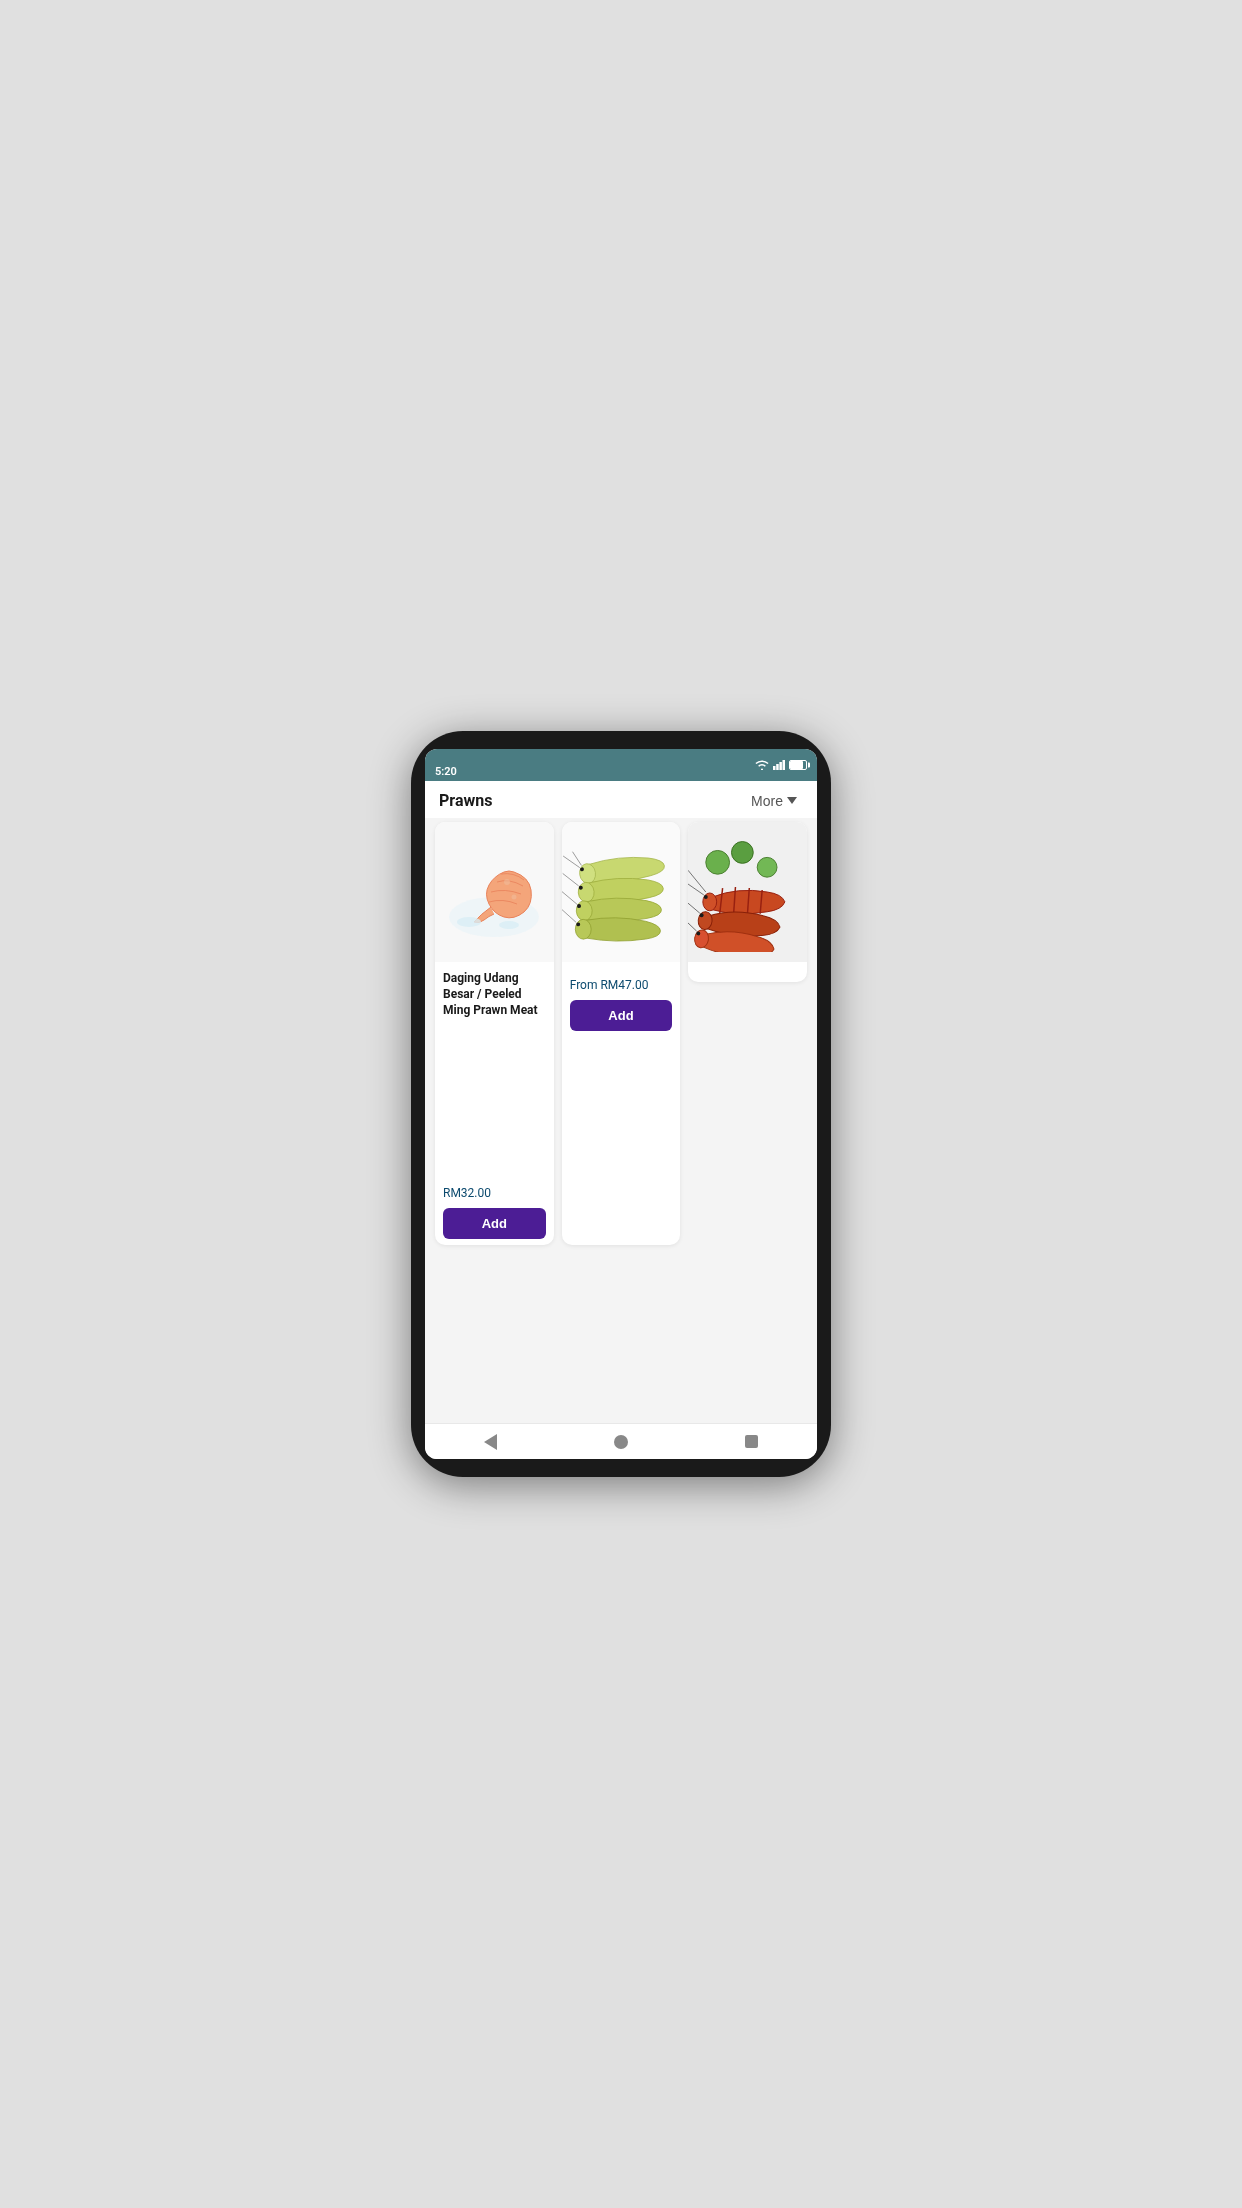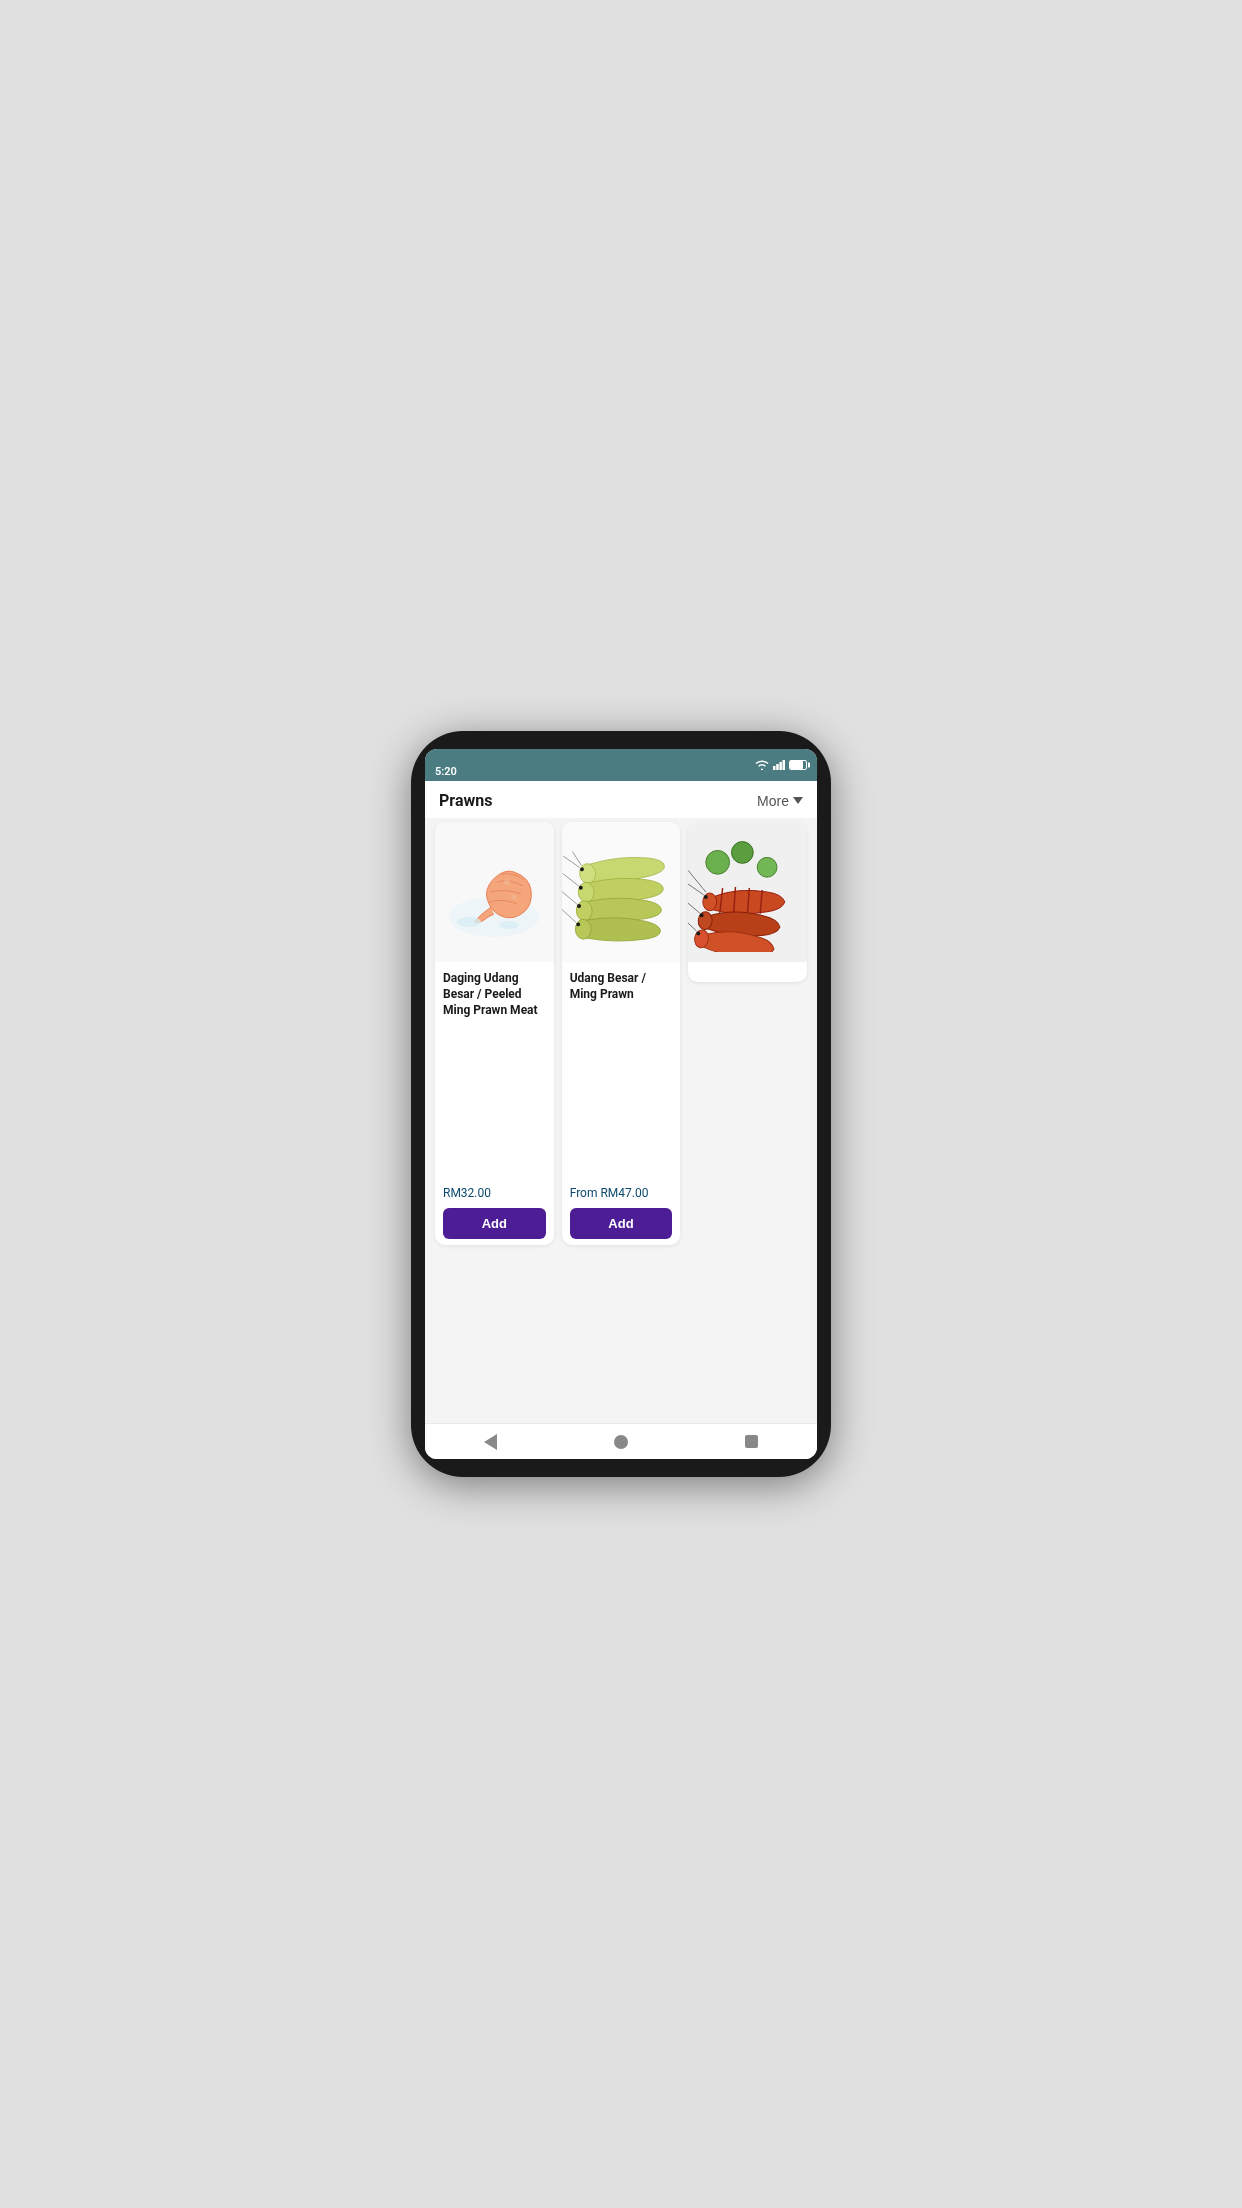--- a/index.html
+++ b/index.html
@@ -114,21 +114,21 @@
       color: #2d5f6e;
       font-weight: 700;
       text-align: center;
       line-height: 1.2;
     }
     
     .section-header {
       display: flex;
       align-items: center;
       justify-content: space-between;
-      padding: 10px 14px 8px 14px;
+      padding: 10px 20px 8px 14px;
       background: white;
     }
     .section-title {
       font-size: 16px;
       font-weight: 700;
       color: #1a1a1a;
     }
     .more-btn {
       display: flex;
       align-items: center;
@@ -356,21 +356,20 @@
 
             <g transform="translate(2,64) rotate(-1)">
               <path d="M 22 20 Q 52 15 82 22 Q 97 26 97 32 Q 97 38 82 40 Q 52 44 22 38 Q 12 34 12 29 Q 12 24 22 20 Z" fill="#b0c050" stroke="#90a030" stroke-width="0.8"></path>
               <ellipse cx="19" cy="29" rx="8" ry="10" fill="#b8c858" stroke="#90a030" stroke-width="0.8"></ellipse>
               <circle cx="14" cy="24" r="2" fill="#1a1a1a"></circle>
               <line x1="12" y1="22" x2="-3" y2="8" stroke="#888" stroke-width="0.8"></line>
             </g>
           </svg>
         </div>
         <div class="product-info">
-          <span class="product-name">Udang Besar / Ming Prawn</span>
           <div class="product-price">
             <span>From </span><span>RM47.00</span>
           </div>
           <button class="add-btn">Add</button>
         </div>
       </div>
 
       <div class="product-card partial">
         <div class="product-image-area" style="background:#f0f0f0; height:140px;">
           <svg width="120" height="120" viewBox="0 0 120 120">

